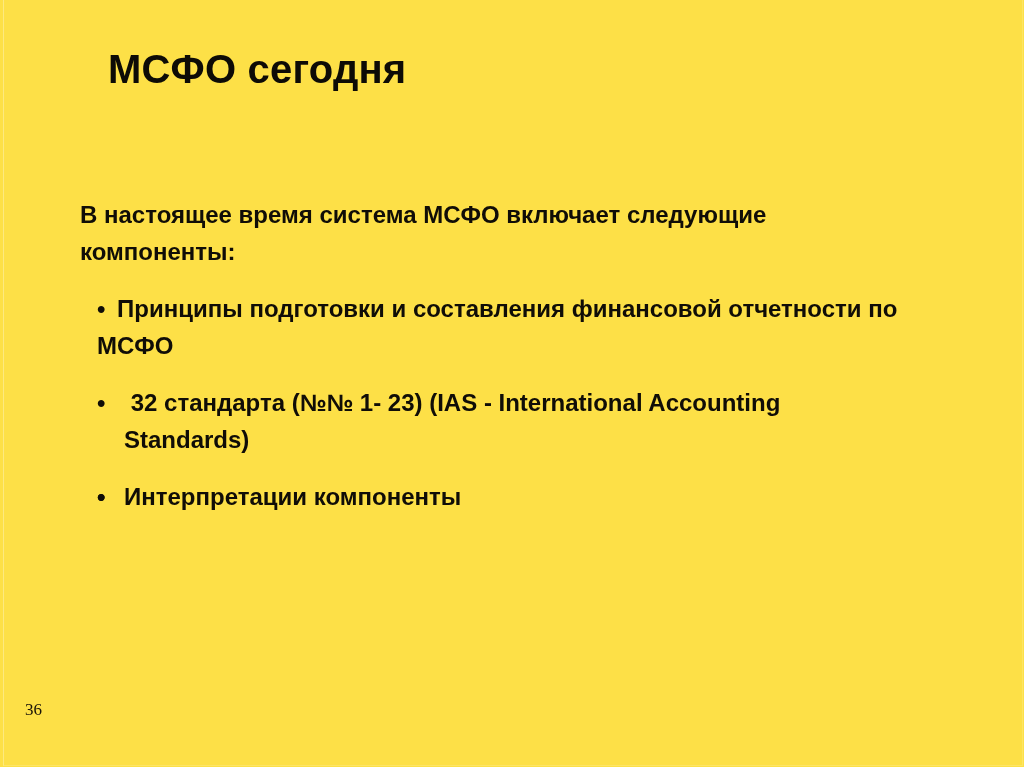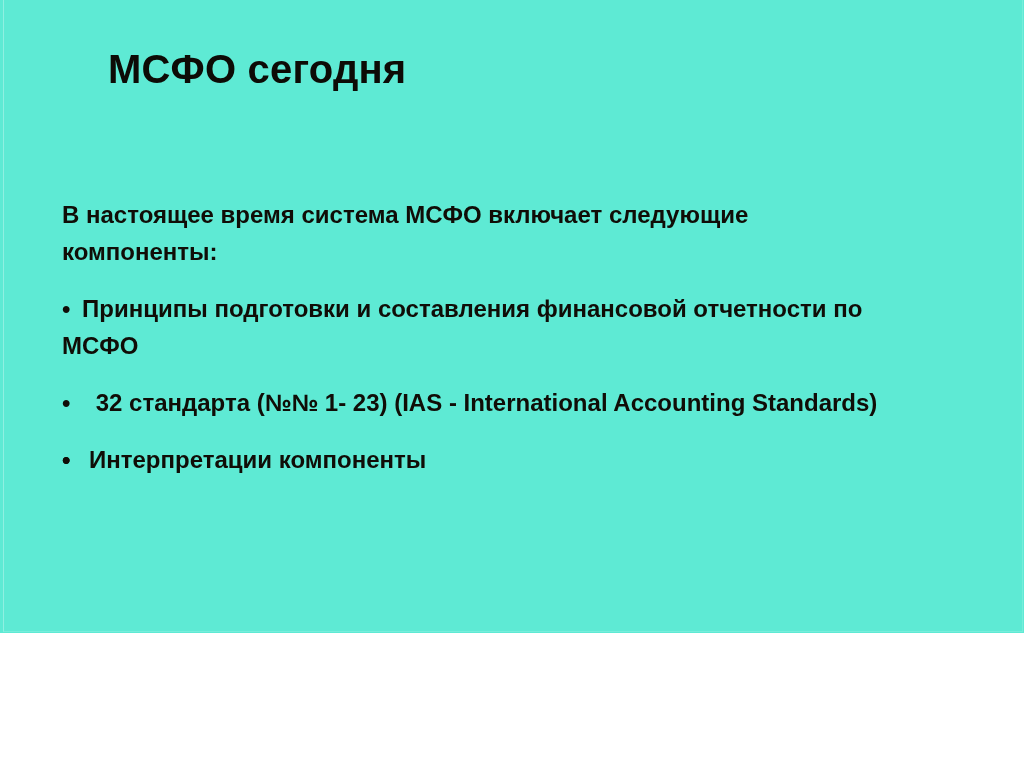--- a/index.html
+++ b/index.html
@@ -7,22 +7,22 @@
     margin: 0;
     padding: 0;
   }
   body {
     background: #ffffff;
     font-family: "Liberation Sans", sans-serif;
   }
   .slide {
     position: relative;
     width: 1024px;
-    height: 633px;
-    background: #5eead4;
+    height: 767px;
+    background: #fde047;
     overflow: hidden;
     box-sizing: border-box;
   }
   
   .slide-frame {
     position: absolute;
     left: 3px;
     top: 0;
     right: 1px;
     bottom: 1px;
@@ -38,36 +38,36 @@
     width: 820px;
     font-size: 40px;
     font-weight: bold;
     line-height: 1.15;
     color: #0d0b06;
     letter-spacing: 0.2px;
     white-space: nowrap;
   }
   .body-block {
     position: absolute;
-    left: 62px;
+    left: 80px;
     top: 196px;
     width: 838px;
     color: #100d07;
     font-size: 24px;
     font-weight: bold;
     line-height: 37px;
   }
   .intro {
     margin: 0 0 20px 0;
     padding: 0;
     width: 810px;
   }
   .bullet-list {
     list-style: none;
-    margin: 0;
+    margin: 17px;
     padding: 0;
   }
   .bullet-item {
     position: relative;
     padding-left: 27px;
     margin-bottom: 20px;
   }
   .bullet-item:last-child {
     margin-bottom: 0;
   }

